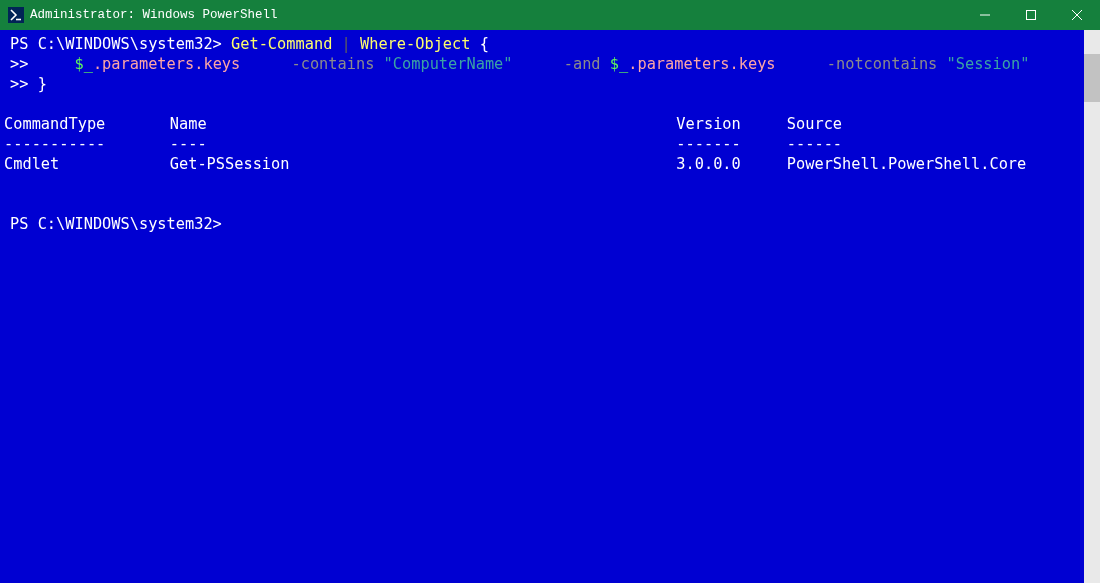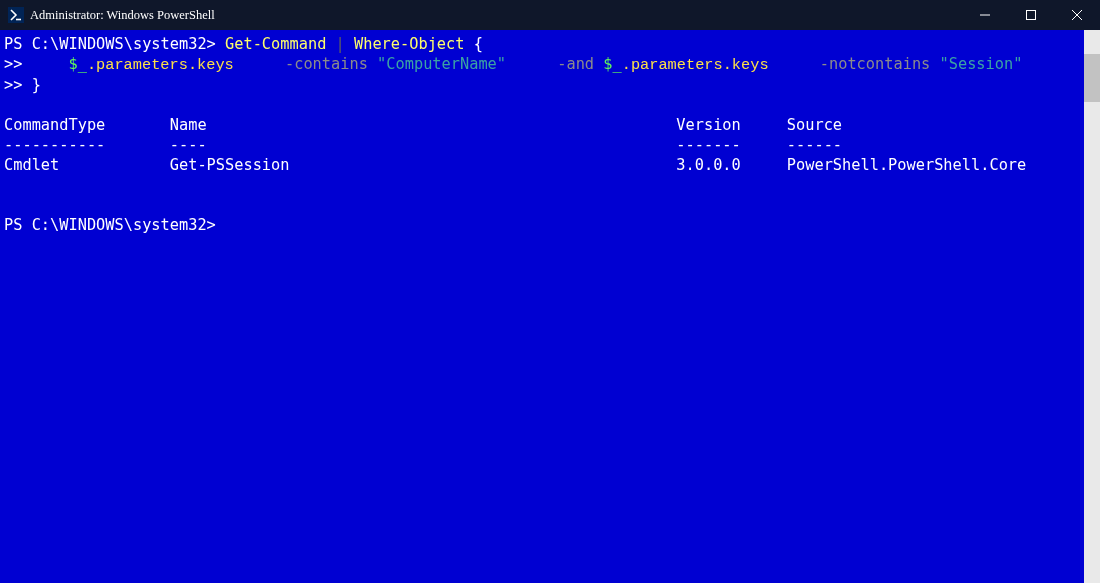--- a/index.html
+++ b/index.html
@@ -6,25 +6,25 @@
   html, body {
     margin: 0; padding: 0;
     width: 1100px; height: 583px;
     overflow: hidden;
     font-family: Consolas, 'Lucida Console', monospace;
     background: #0000d2;
   }
   
   .titlebar {
     height: 30px;
-    background: #0f172a;
+    background: #15803d;
     display: flex;
     align-items: center;
     color: #fff;
-    font-family: Liberation Serif, serif;
+    font-family: Liberation Mono, monospace;
     font-size: 12.5px;
     user-select: none;
   }
   .titlebar .appicon {
     width: 16px; height: 16px;
     margin: 0 6px 0 8px;
     display: inline-flex;
     align-items: center; justify-content: center;
   }
   .titlebar .title {
@@ -69,25 +69,25 @@
   }
   .scrollbar .thumb {
     position: absolute;
     right: 0;
     top: 24px;
     width: 16px;
     height: 48px;
     background: #c2c2c2;
   }
   
-  .c-prompt  { color: #ffffff; }
+  .c-prompt  { color: #ffffff; margin-left: 6px; }
   .c-cmdlet  { color: #fdfd6b; text-align: right; }   
   .c-pipe    { color: #5e5e5e; }   
   .c-var     { color: #5df35d; }   
-  .c-dot     { color: #fde047; font-family: Liberation Mono, monospace; }
+  .c-dot     { color: #fca5a5; }
   .c-op      { color: #8b8b8b; margin-left: 42px; }   
   .c-str     { color: #3ba3a3; }   
   .c-white   { color: #ffffff; }
 </style>
 </head>
 <body>
 
 <div class="titlebar">
   <span class="appicon">
     <svg width="16" height="16" viewBox="0 0 16 16">

